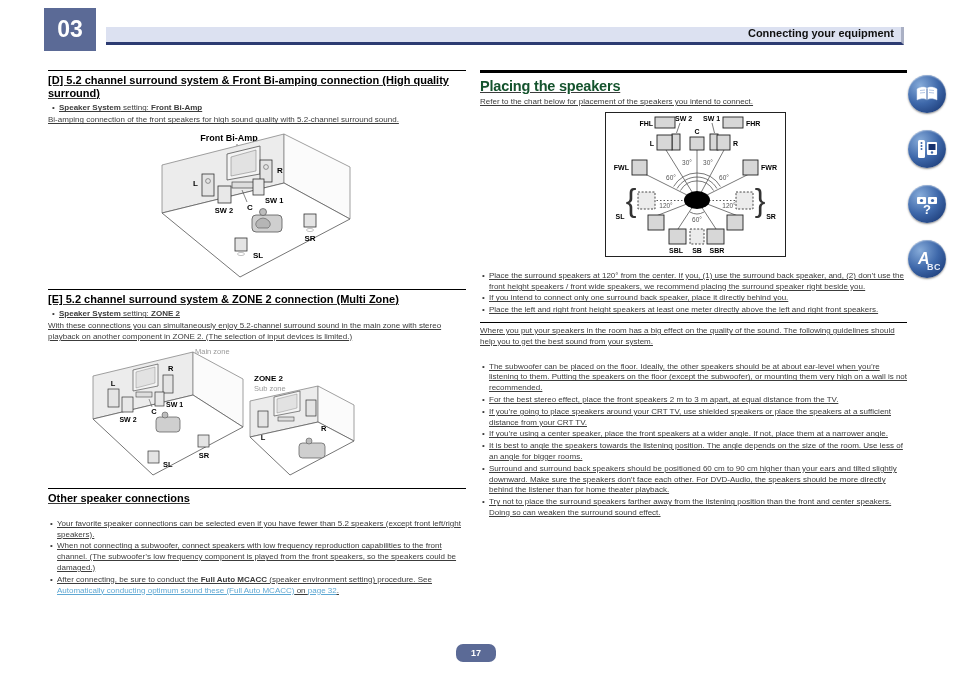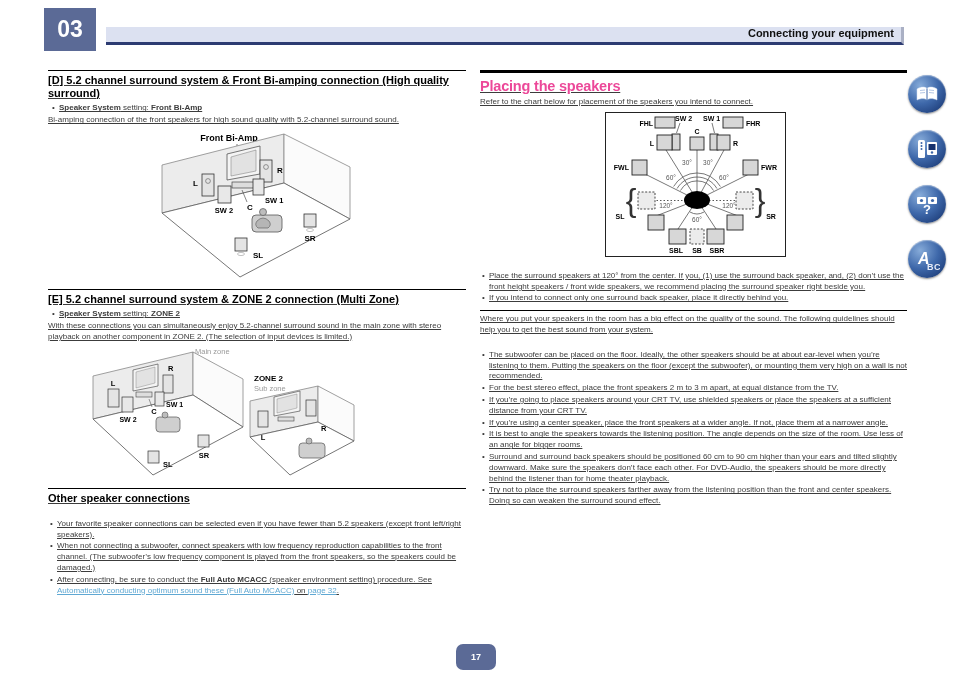--- a/index.html
+++ b/index.html
@@ -16,21 +16,21 @@
     position:absolute; left:106px; top:27px; width:798px; height:18px; background:#dce1f1;
     border-bottom:3px solid #2c3b72; border-right:3px solid #aab0c4;
     display:flex; align-items:flex-start; justify-content:flex-end; padding-right:7px;
     font-weight:bold; font-size:11px; color:#101010;
   }
   .col { position:absolute; top:70px;text-decoration:underline; }
   .col-left  { left:48px;  width:418px; }
   .col-right { left:480px; width:427px; }
   .rule  { border-top:1.5px solid #000; margin:0 0 3px 0; }
   .drule { height:2px; border-top:2.5px solid #000; border-bottom:1px solid #000; margin:0 0 5px 0; }
-  h1 { font-size:14.5px; margin:0 0 3px 0; color:#ec4899; letter-spacing:-0.2px; }
+  h1 { font-size:14.5px; margin:0 0 3px 0; color:#14532d; letter-spacing:-0.2px; }
   h2 { font-size:11px;   margin:0 0 3px 0; color:#000; line-height:1.2; }
   .body { font-size:8px; line-height:1.35; margin:0 0 2px 0; }
   .setting { font-size:8px; line-height:1.35; margin:1px 0 1px 3px; padding-left:8px; position:relative; }
   .setting::before { content:"•"; position:absolute; left:1px; }
   ul { list-style:none; margin:14px 0 0 0; padding:0; font-size:8px; line-height:1.35; }
   li { padding-left:9px; position:relative; margin-bottom:1px; }
   li::before { content:"•"; position:absolute; left:2px; }
   a.link { color:#5fa8d3; text-decoration:underline; cursor:pointer; }
   .mt { margin-top:6px; }
   .diag1 { margin:3px 0 5px 84px; display:block; }
@@ -38,21 +38,21 @@
   .chartwrap { margin:4px 0 6px 125px; }
   svg { display:block; }
   svg text { font-family:"Liberation Sans", sans-serif; }
   .nav {
     position:absolute; left:908px; width:38px; height:38px; border-radius:50%;
     background:radial-gradient(circle at 32% 28%, #86abd9 0%, #3e68aa 48%, #122e68 100%);
     box-shadow:0 1px 2px rgba(0,0,0,.45), inset 0 1px 1px rgba(255,255,255,.4);
     display:flex; align-items:center; justify-content:center; cursor:pointer;
   }
   .pill {
-    position:absolute; left:456px; top:644px; width:40px; height:26px; border-radius:7px;
+    position:absolute; left:456px; top:644px; width:40px; height:18px; border-radius:7px;
     background:#5b6a96; color:#fff; font-size:9px; font-weight:bold;
     display:flex; align-items:center; justify-content:center;
   }
 </style>
 </head>
 <body>
 
 <div class="badge">03</div>
 <div class="hbar">
   <span>Connecting your equipment</span>
@@ -243,20 +243,21 @@
         <text x="61" y="96">120°</text>
         <text x="124" y="96">120°</text>
         <text x="92" y="110">60°</text>
       </g>
     </svg>
   </div>
 
   <ul>
     <li>Place the surround speakers at 120° from the center. If you, (1) use the surround back speaker, and, (2) don’t use the front height speakers / front wide speakers, we recommend placing the surround speaker right beside you.</li>
     <li>If you intend to connect only one surround back speaker, place it directly behind you.</li>
+    <li>Place the left and right front height speakers at least one meter directly above the left and right front speakers.</li>
   </ul>
 
   <div class="rule mt"></div>
   <p class="body">Where you put your speakers in the room has a big effect on the quality of the sound. The following guidelines should help you to get the best sound from your system.</p>
   <ul>
     <li>The subwoofer can be placed on the floor. Ideally, the other speakers should be at about ear-level when you’re listening to them. Putting the speakers on the floor (except the subwoofer), or mounting them very high on a wall is not recommended.</li>
     <li>For the best stereo effect, place the front speakers 2 m to 3 m apart, at equal distance from the TV.</li>
     <li>If you’re going to place speakers around your CRT TV, use shielded speakers or place the speakers at a sufficient distance from your CRT TV.</li>
     <li>If you’re using a center speaker, place the front speakers at a wider angle. If not, place them at a narrower angle.</li>
     <li>It is best to angle the speakers towards the listening position. The angle depends on the size of the room. Use less of an angle for bigger rooms.</li>

